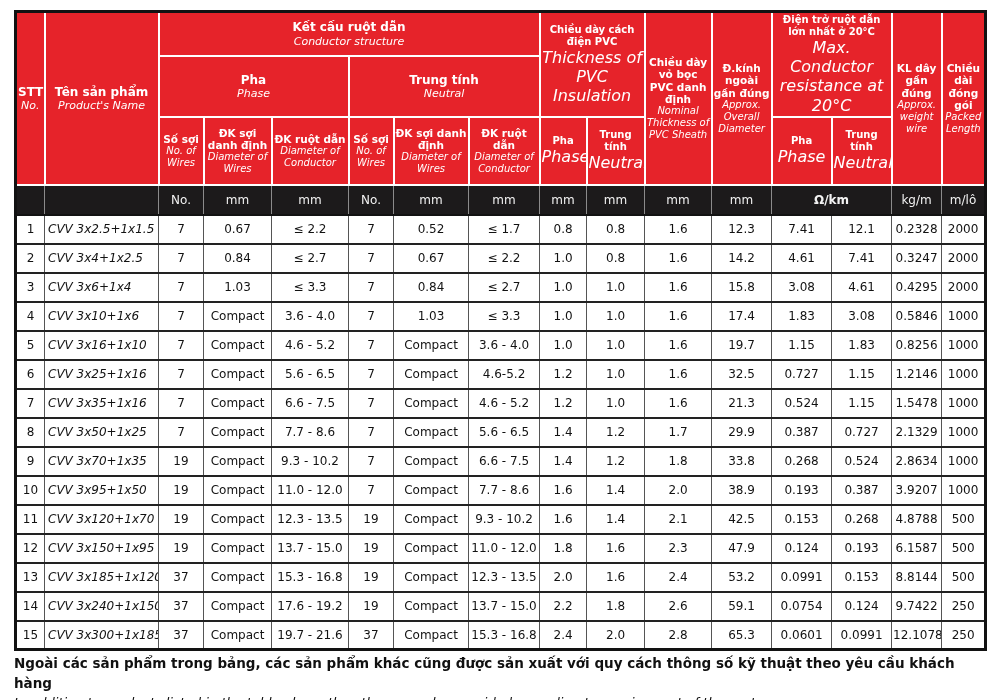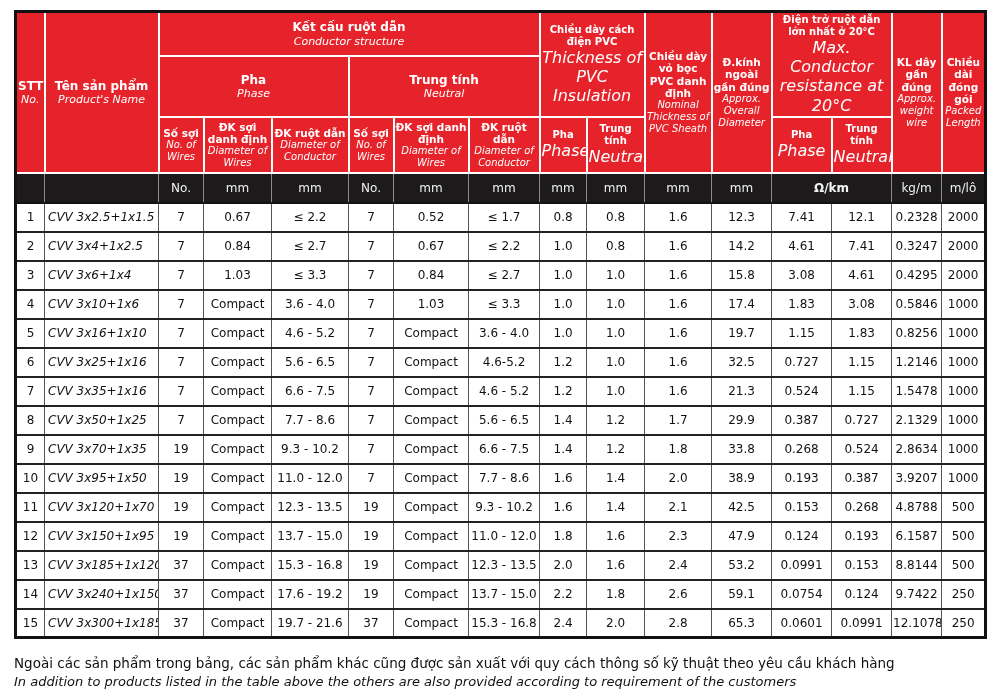--- a/index.html
+++ b/index.html
@@ -23,21 +23,21 @@
     background: #e6232a;
     color: #ffffff;
     border: 2px solid #ffffff;
     text-align: center;
     vertical-align: middle;
     padding: 1px;
     overflow: hidden;
   }
   thead tr.hr1 { height: 38px; }
   thead tr.hr2 { height: 52px; }
-  thead tr.hr3 { height: 56px; }
+  thead tr.hr3 { height: 68px; }
   thead tr.unit { height: 30px; }
   th .vi { display: block; font-weight: bold; font-size: 12px; line-height: 1.2; }
   th .en { display: block; font-weight: normal; font-style: italic; font-size: 11px; line-height: 1.2; }
   th.small .vi { font-size: 10.5px; line-height: 1.18; }
   th.small .en { font-size: 10px; line-height: 1.18; }
   th.med .vi { font-size: 10px; }
   th.med .en { font-size: 16px; }
   
   tr.unit td {
     background: #1c1a1b;
@@ -60,21 +60,21 @@
     font-size: 12px;
     text-align: center;
     vertical-align: middle;
     white-space: nowrap;
     overflow: hidden;
     padding: 0 1px;
   }
   tbody td.name { text-align: left; padding-left: 3px; font-size: 12px; font-style: italic; }
   
   .footer-note { position: absolute; left: 14px; top: 653px; width: 975px; }
-  .footer-note .vi-line { font-weight: normal; font-size: 13.5px; color: #111; line-height: 1.5; }
+  .footer-note .vi-line { font-weight: bold; font-size: 13.5px; color: #111; line-height: 1.5; }
   .footer-note .en-line { font-style: italic; font-size: 13px; color: #111; line-height: 1.4; }
 </style>
 </head>
 <body>
 
 <div class="page">
 
   <table class="spec">
     <colgroup>
       <col style="width:29px">

